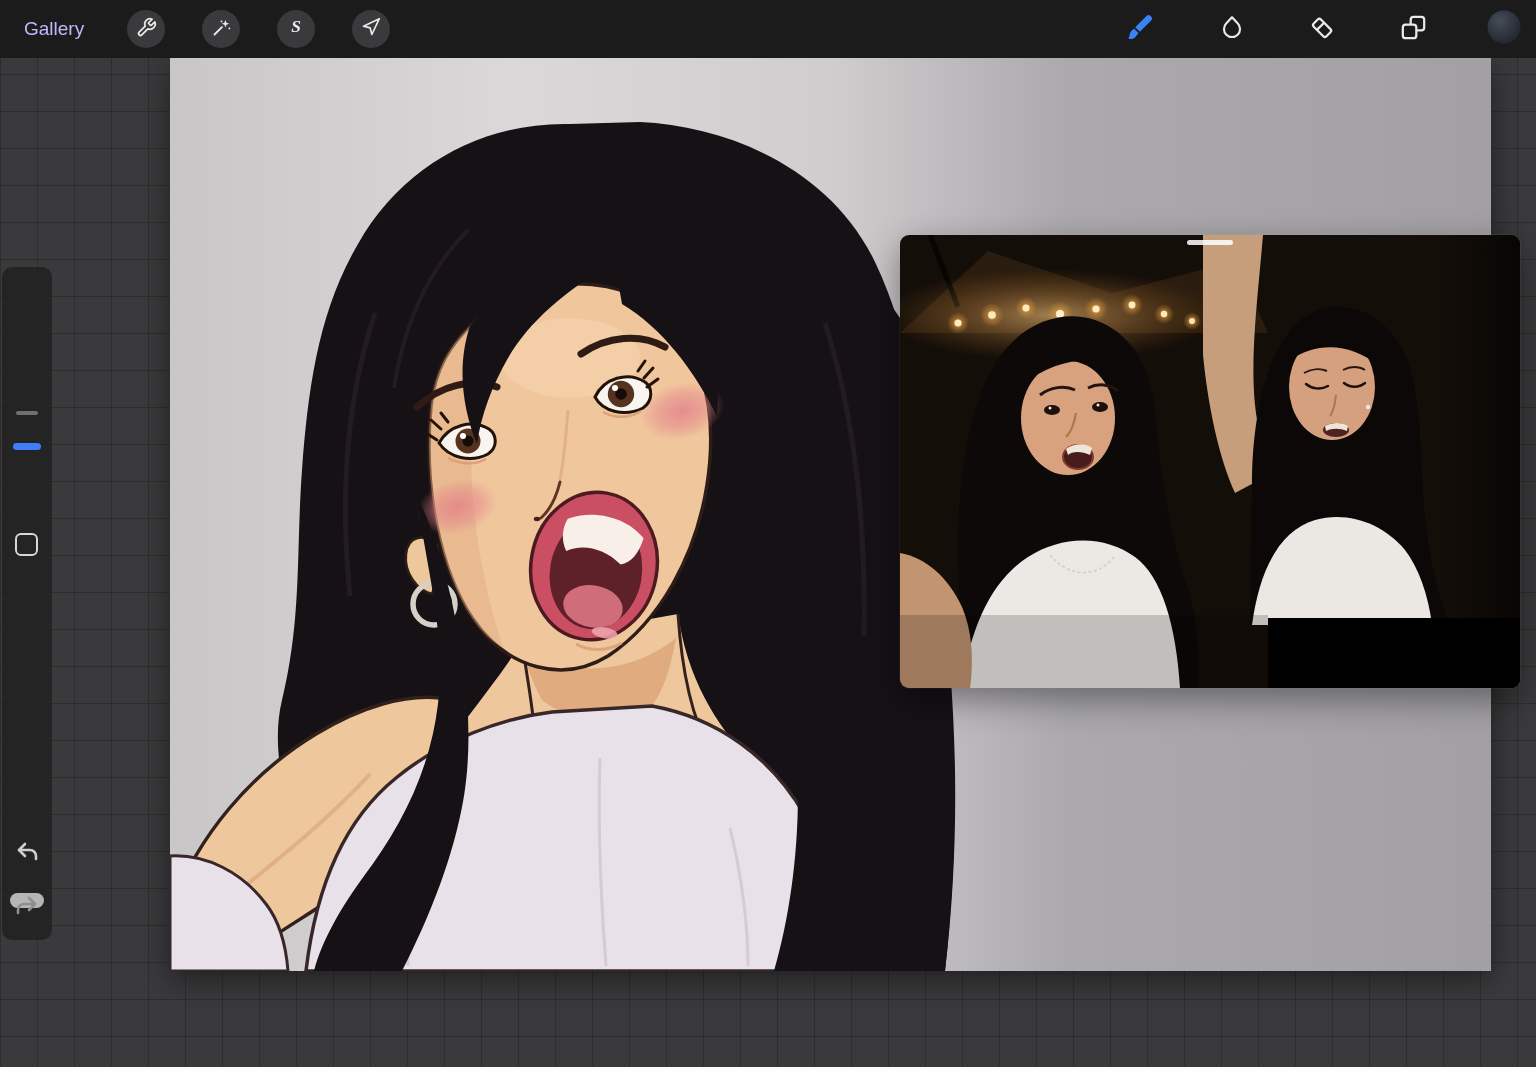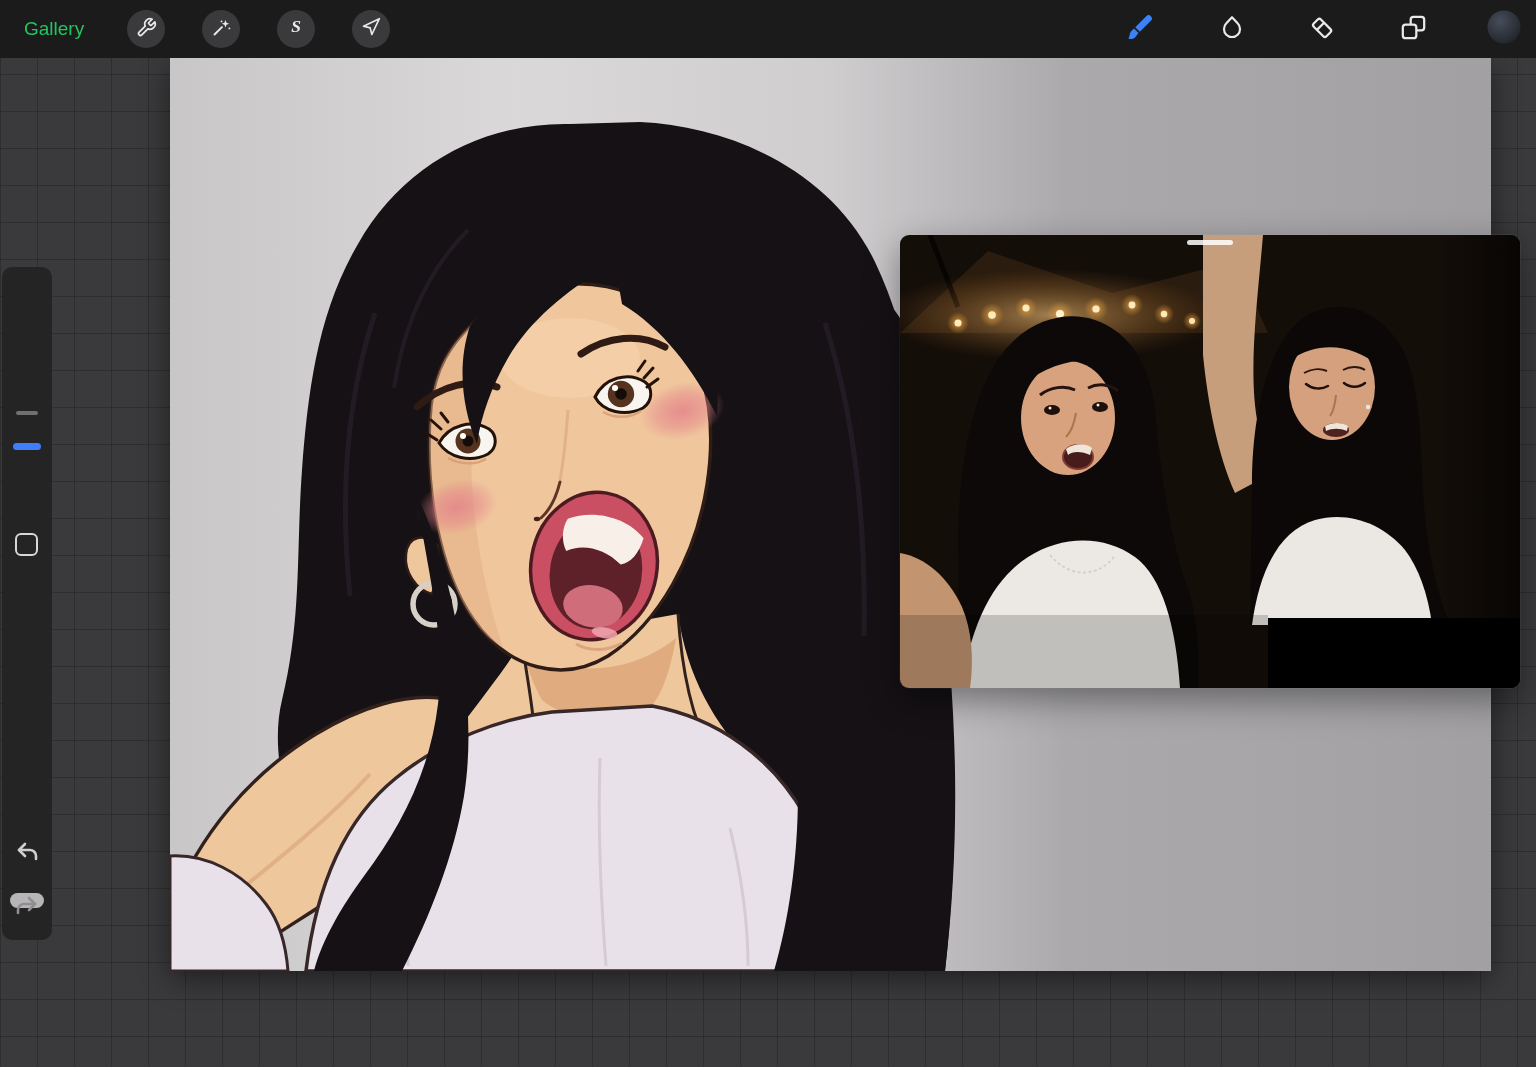--- a/index.html
+++ b/index.html
@@ -15,21 +15,21 @@
     background-size:37px 37px;
   }
 
   
   .topbar {
     position:absolute; top:0; left:0; width:1536px; height:58px;
     background:#1b1b1c; z-index:50;
   }
   .gallery-btn {
     position:absolute; left:24px; top:0; height:58px; line-height:58px;
-    color:#22c55e; font-size:19px; background:none; border:none; cursor:pointer;
+    color:#c4b5fd; font-size:19px; background:none; border:none; cursor:pointer;
     font-family:"Liberation Sans", sans-serif;
   }
   .tool-circle {
     position:absolute; top:10px; width:38px; height:38px; border-radius:50%;
     background:#3a3a3c; display:flex; align-items:center; justify-content:center;
     cursor:pointer;
   }
   .tc-1 { left:127px; } .tc-2 { left:202px; } .tc-3 { left:277px; } .tc-4 { left:352px; }
   .right-glyph {
     position:absolute; top:11px; width:36px; height:36px;

